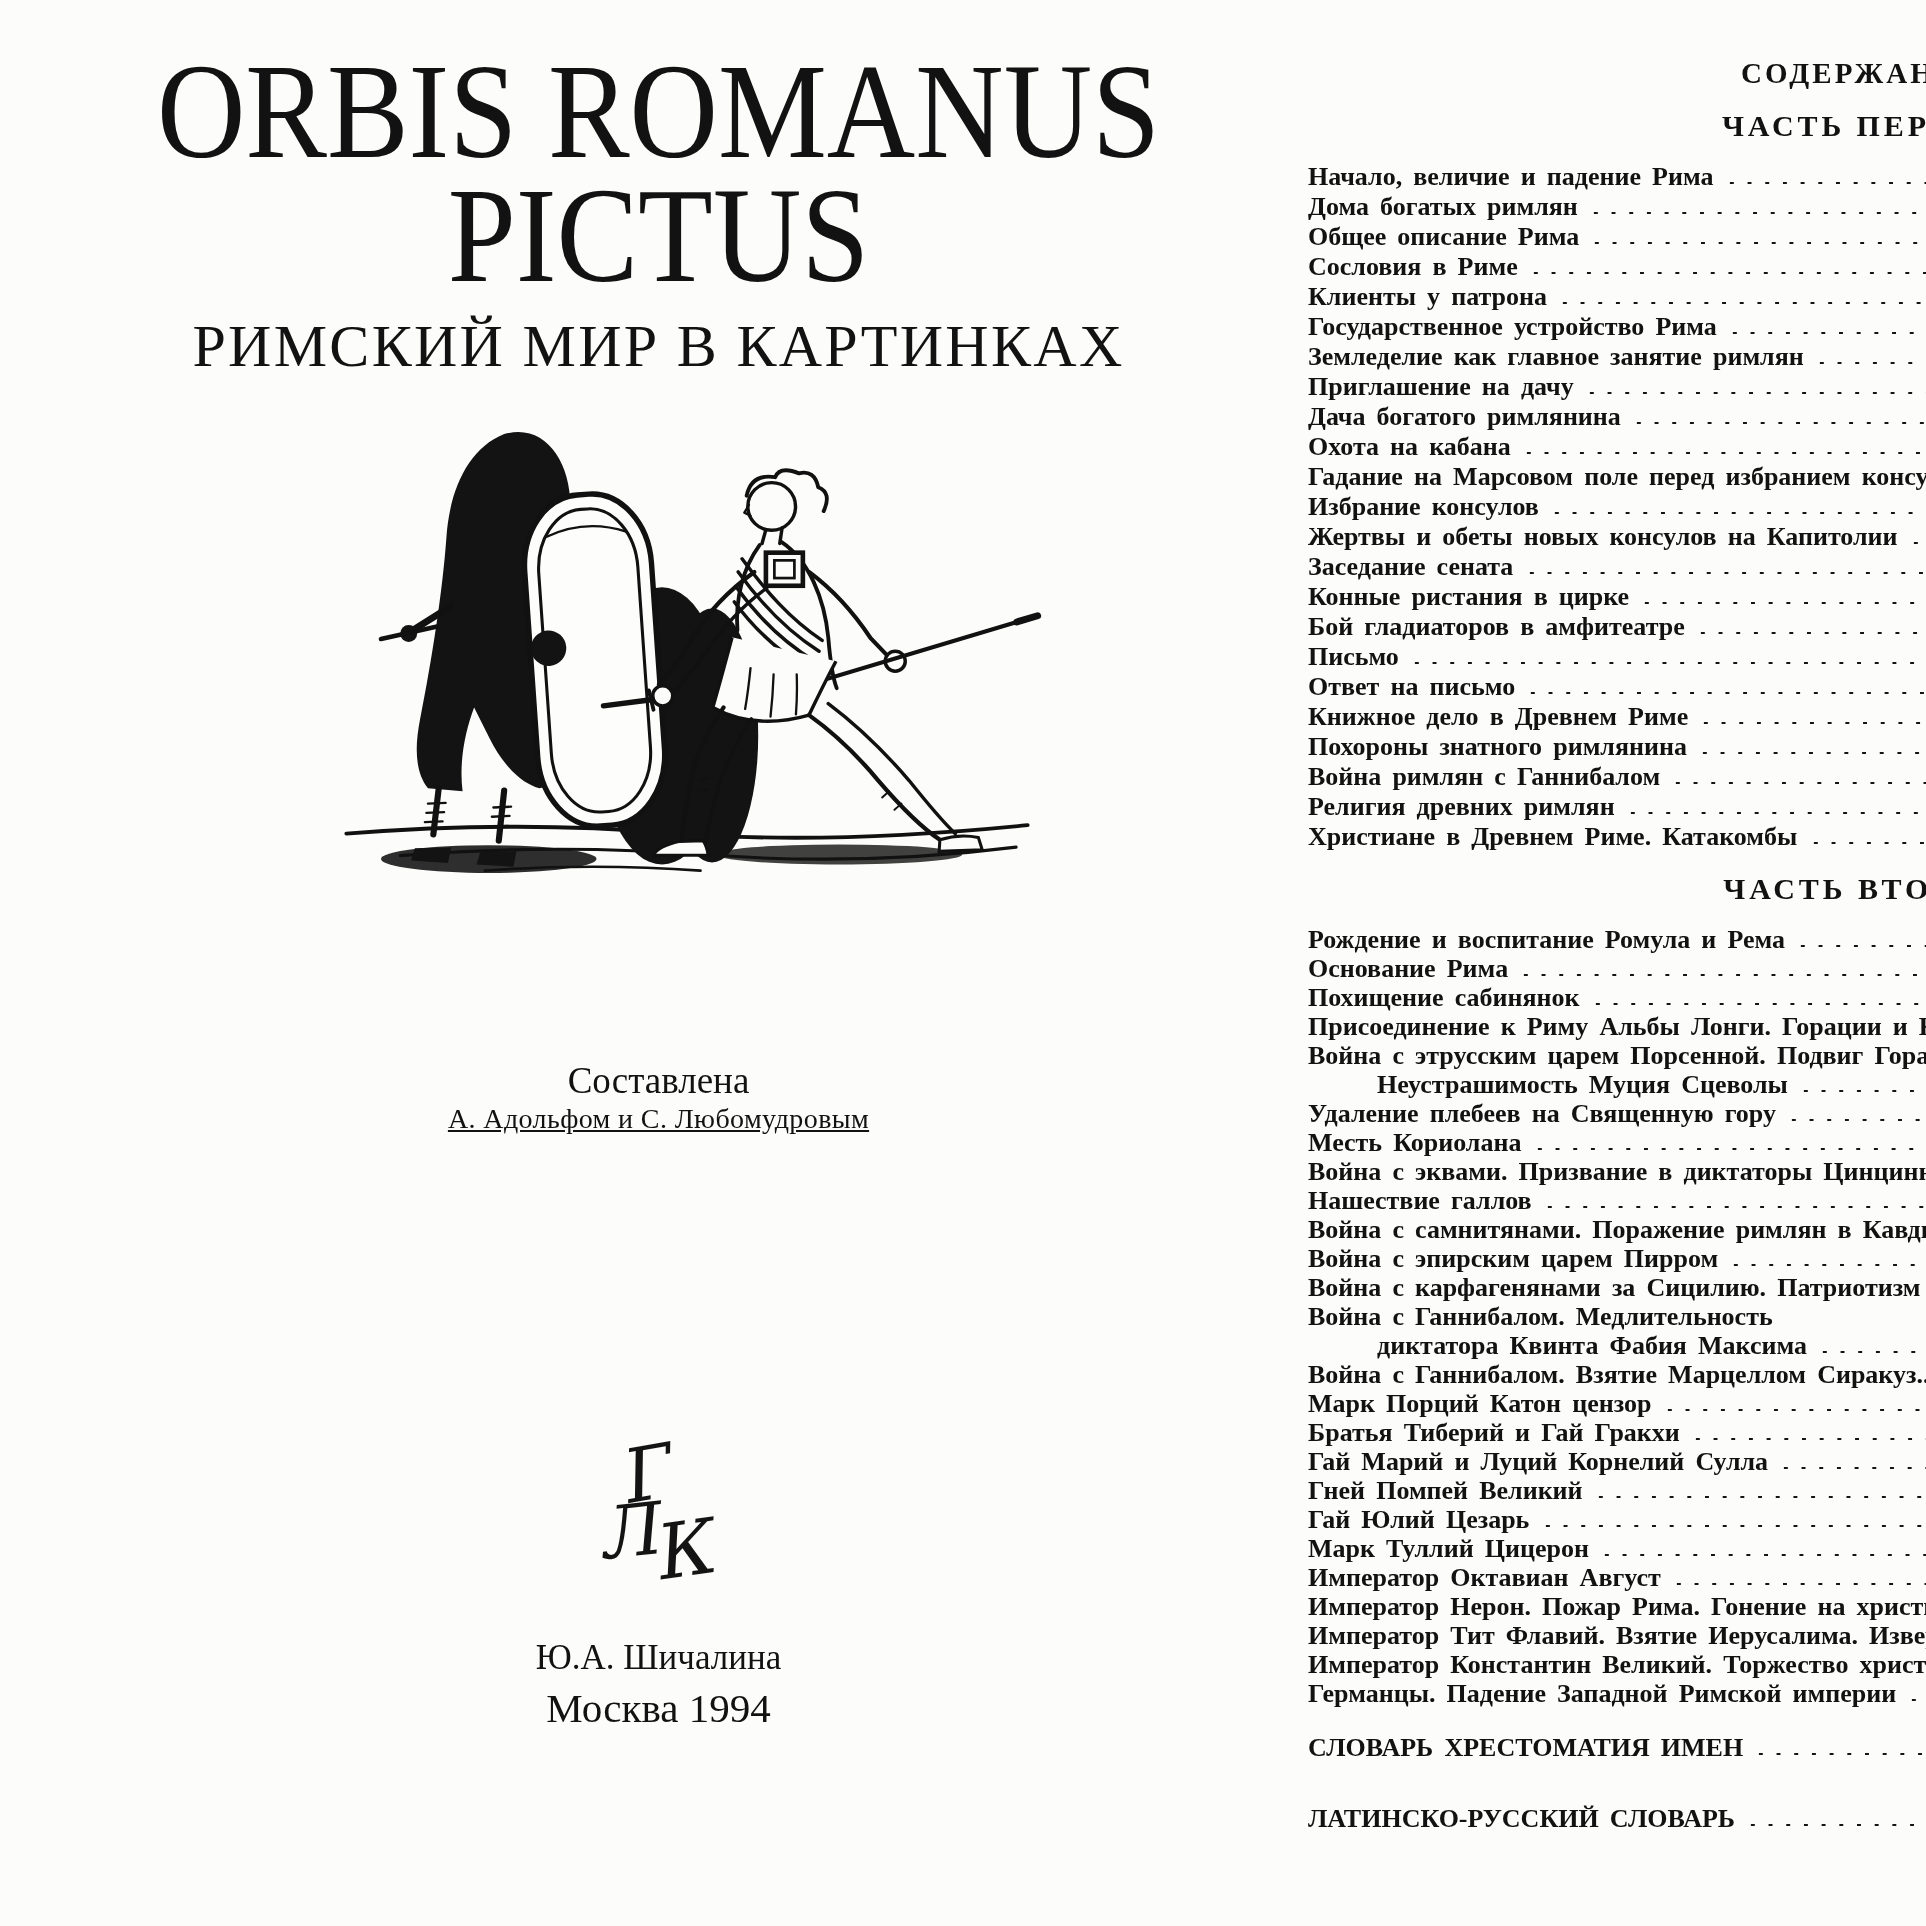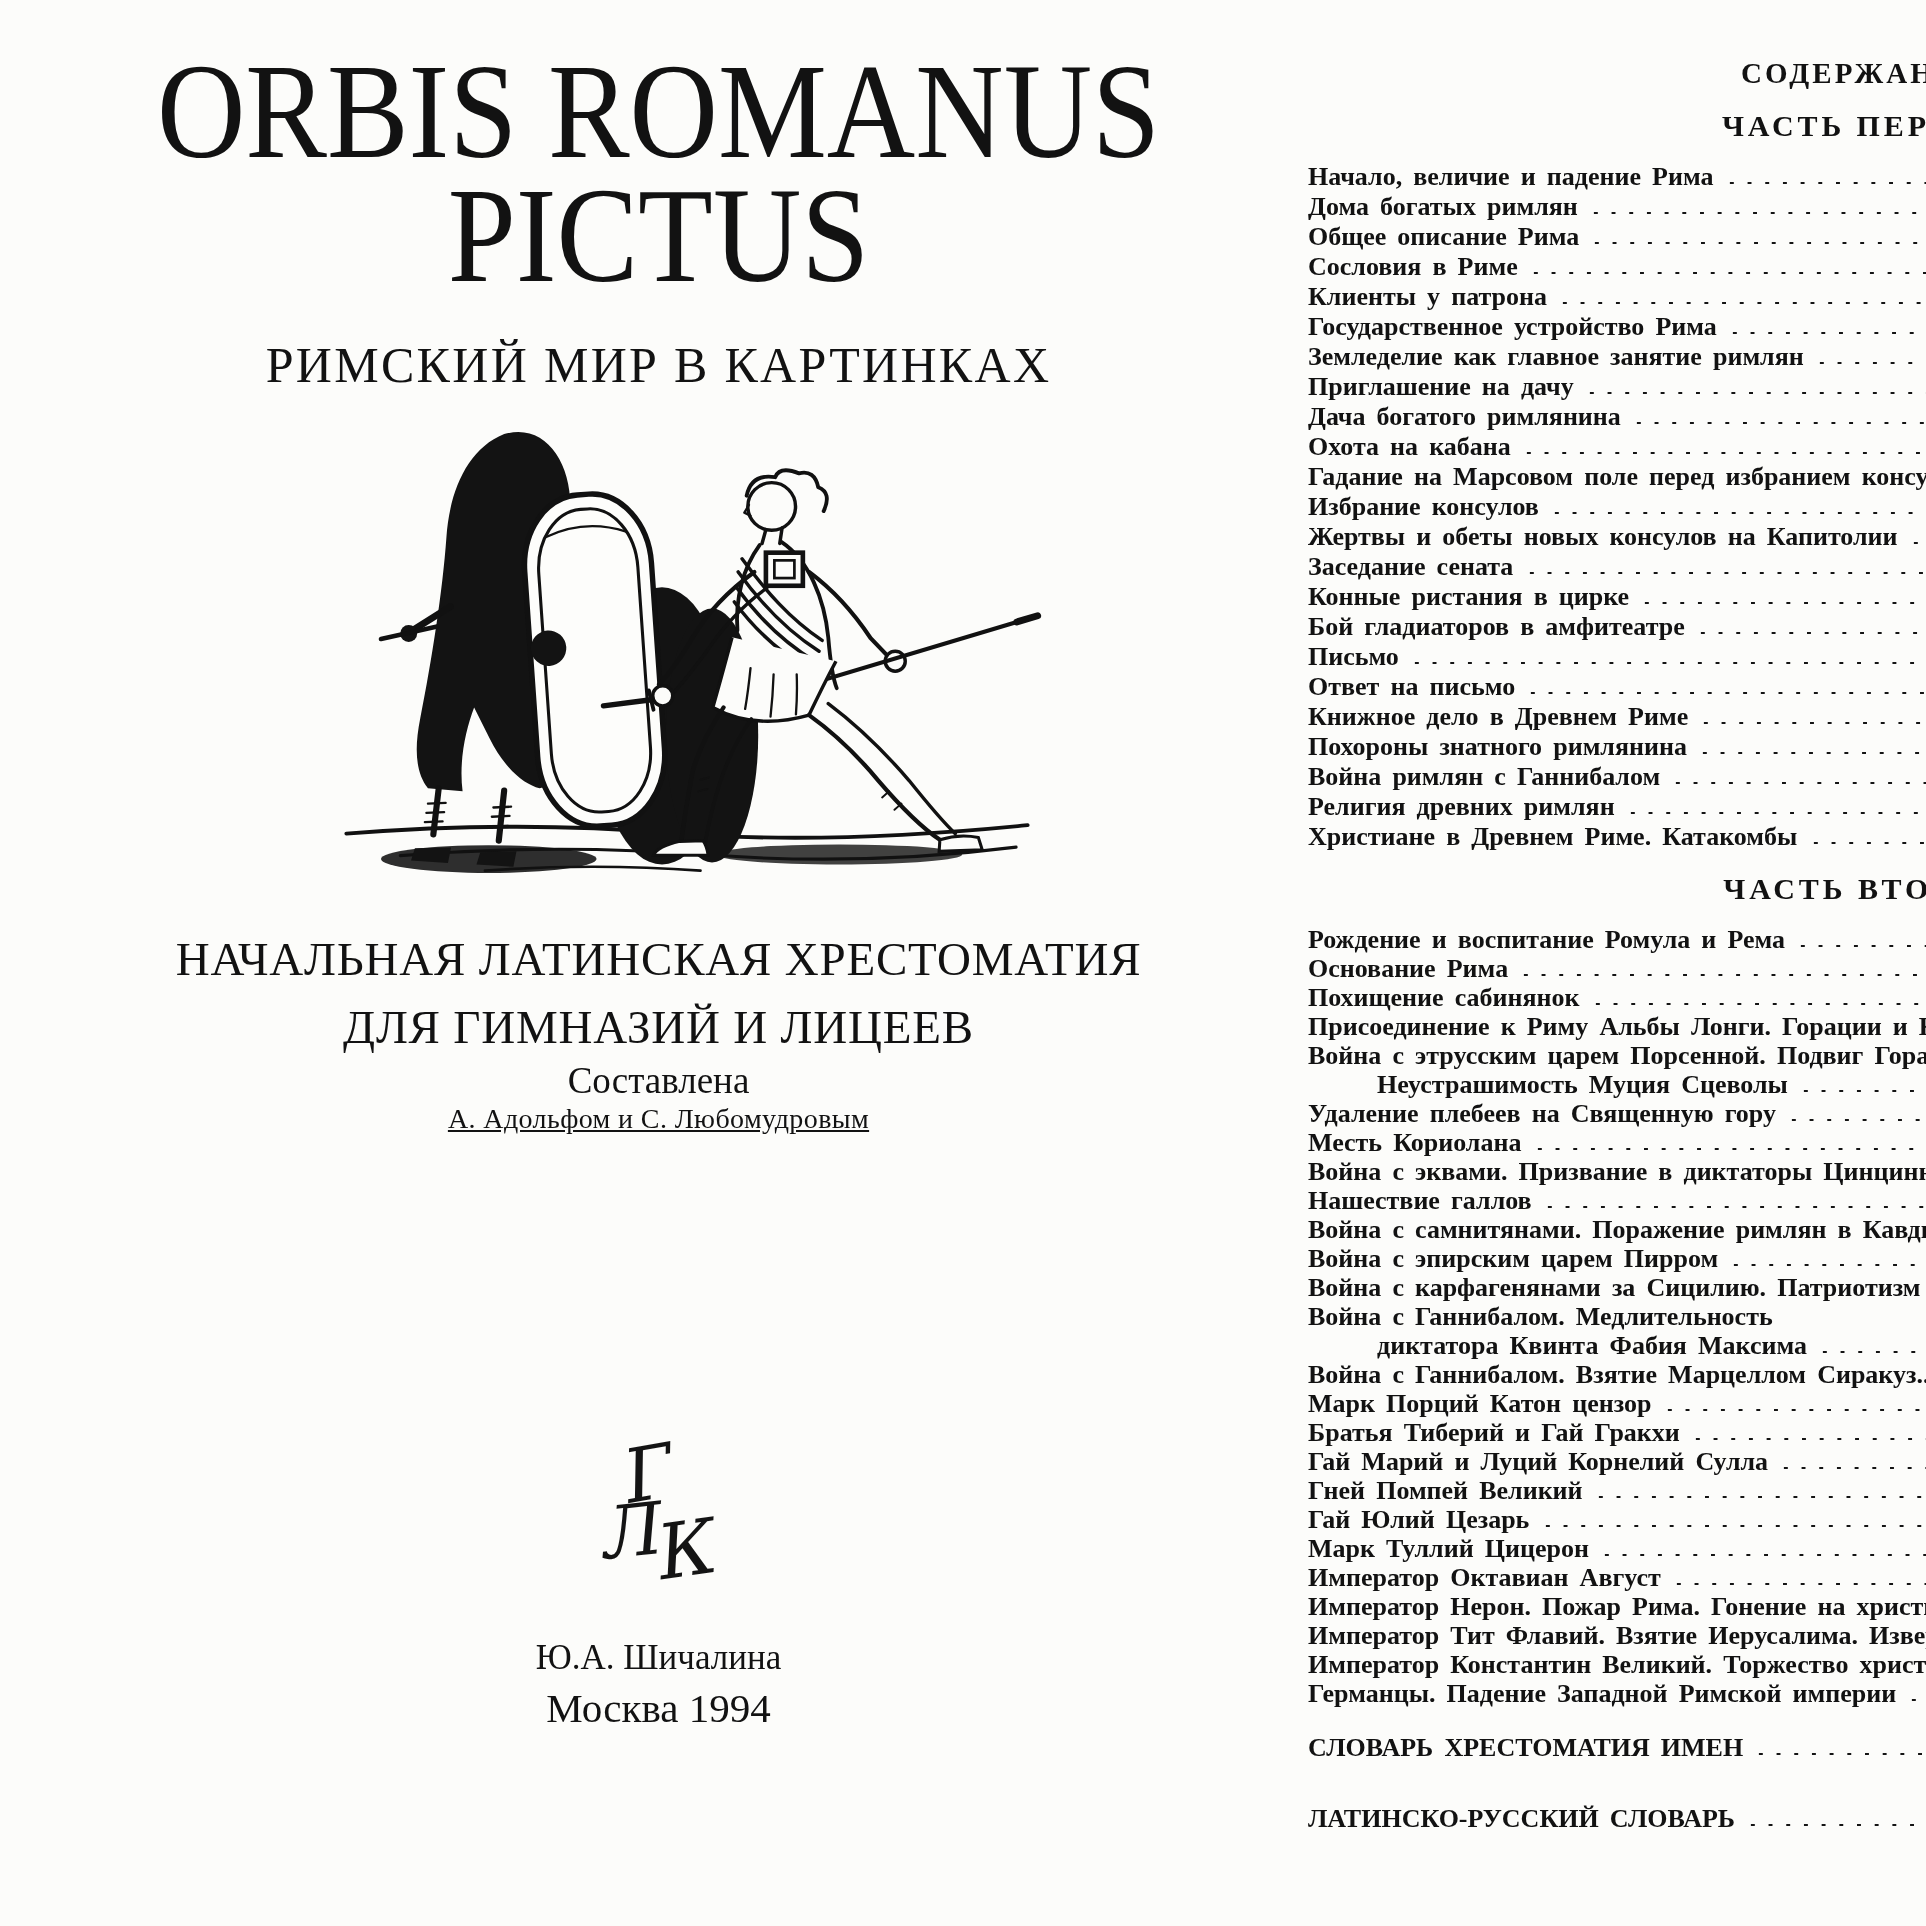--- a/index.html
+++ b/index.html
@@ -10,21 +10,21 @@
   }
   
   .page-left{position:absolute;left:100px;top:0;width:1117px;height:1965px;text-align:center;}
   .main-title{
     position:absolute;top:49px;left:0;width:100%;
     font-size:136px;line-height:124px;font-weight:400;
     transform:scaleX(.90);transform-origin:50% 0;
     white-space:nowrap;
   }
   .main-title .line{display:block;}
-  .subtitle{position:absolute;top:336px;left:0;width:100%;font-size:50px;letter-spacing:2.3px;white-space:nowrap;}
+  .subtitle{position:absolute;top:312px;left:0;width:100%;font-size:60px;letter-spacing:2.3px;white-space:nowrap;}
   .illustration{position:absolute;left:223px;top:391px;width:728px;height:485px;}
   .series{position:absolute;top:925px;left:0;width:100%;font-size:47px;line-height:68px;letter-spacing:0.8px;}
   .series .line{display:block;white-space:nowrap;}
   .compiled{position:absolute;top:1059px;left:0;width:100%;font-size:37px;}
   .compilers{position:absolute;top:1103px;left:0;width:100%;font-size:28px;letter-spacing:0.4px;text-decoration:underline;}
   .logo{position:absolute;top:1441px;left:462px;width:193px;height:139px;}
   .publisher{position:absolute;top:1590px;left:0;width:100%;font-size:35px;}
   .publisher sup{font-size:21px;}
   .owner{position:absolute;top:1638px;left:0;width:100%;font-size:35px;}
   .cityyear{position:absolute;top:1684px;left:0;width:100%;font-size:41px;}
@@ -128,24 +128,20 @@
       <path class="ink" stroke-width="11" d="M1040 822 C 1000 882 976 932 960 986 C 946 1060 936 1122 930 1172"></path>
       <path class="ink" stroke-width="9" d="M1112 852 C 1062 922 1032 1002 1012 1082 C 1002 1122 996 1152 992 1176"></path>
       <path d="M926 1170 Q 868 1184 858 1206 L 1000 1206 Q 996 1180 986 1168 Z" fill="#fcfcfa" stroke="#111" stroke-width="8"></path>
       <path class="ink" stroke-width="11" d="M1262 842 C 1332 892 1392 952 1442 1012 C 1502 1082 1552 1132 1602 1166"></path>
       <path class="ink" stroke-width="9" d="M1312 812 C 1392 872 1462 942 1522 1012 C 1562 1062 1602 1112 1642 1150"></path>
       <path d="M1602 1166 Q 1652 1150 1702 1160 L 1712 1192 L 1600 1196 Z" fill="#fcfcfa" stroke="#111" stroke-width="8"></path>
       <path class="ink" stroke-width="5" d="M980 1010 L 1002 1004 M974 1040 L 998 1034 M1470 1040 L 1452 1056 M1502 1072 L 1484 1088"></path>
     </g>
   </svg>
 
-  <div class="series">
-    <span class="line">НАЧАЛЬНАЯ ЛАТИНСКАЯ ХРЕСТОМАТИЯ</span>
-    <span class="line">ДЛЯ ГИМНАЗИЙ И ЛИЦЕЕВ</span>
-  </div>
 
   <div class="compiled">Составлена</div>
   <div class="compilers">А. Адольфом и С. Любомудровым</div>
 
   <svg class="logo" viewBox="0 0 500 360">
     <g fill="#141414" font-family="DejaVu Serif, serif" font-style="italic">
       <text x="168" y="152" font-size="192" transform="rotate(-10 220 120)">Г</text>
       <text x="108" y="300" font-size="186" transform="rotate(-6 160 260)">Л</text>
       <text x="252" y="352" font-size="196" transform="rotate(-8 300 310)">К</text>
     </g>

